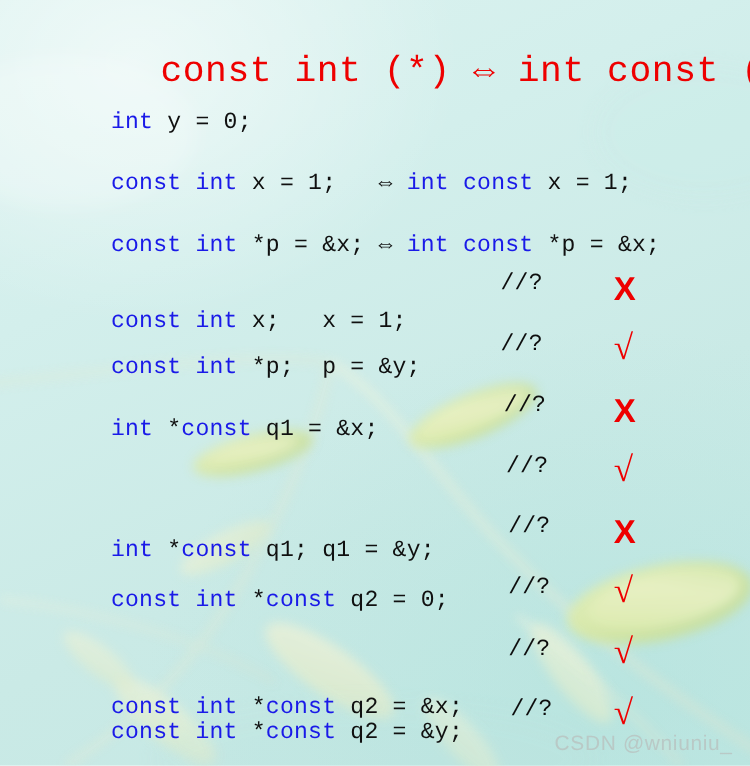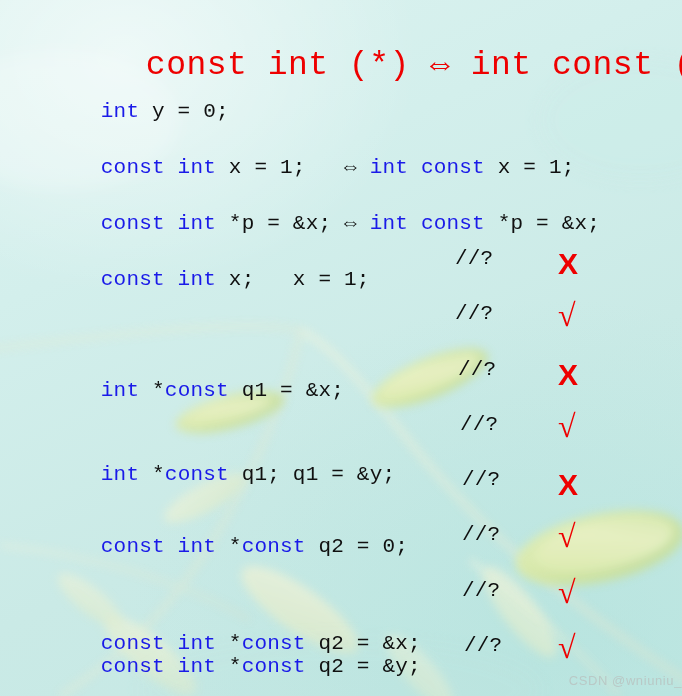--- a/index.html
+++ b/index.html
@@ -80,24 +80,24 @@
     font-weight: bold;
   }
   .mark-ok {
     font-size: 32px;
     font-weight: normal;
     font-family: "Liberation Serif", serif;
   }
 
   .watermark {
     position: absolute;
-    right: 0;
+    right: 16px;
     bottom: 8px;
     font-family: "Liberation Sans", sans-serif;
-    font-size: 13px;
+    font-size: 19px;
     color: #b9c9c6;
     letter-spacing: 0.6px;
     z-index: 3;
     white-space: pre;
     margin-top: 14px;
   }
 </style>
 </head>
 <body>
 
@@ -184,39 +184,42 @@
     </div>
 
     <div class="line code-line" style="top:136px">
       <span class="kw">const int</span><span class="plain"> x = 1;   </span><span class="arrow">⇔</span><span class="plain"> </span><span class="kw">int const</span><span class="plain"> x = 1;</span>
     </div>
 
     <div class="line code-line" style="top:192px">
       <span class="kw">const int</span><span class="plain"> *p = &amp;x; </span><span class="arrow">⇔</span><span class="plain"> </span><span class="kw">int const</span><span class="plain"> *p = &amp;x;</span>
     </div>
 
-    <div class="line code-line" style="top:248px">
+    <div class="line code-line" style="top:261px">
       <span class="kw">const int</span><span class="plain"> x;   x = 1;</span>
     </div>
     <div class="line code-line cmt" style="top:248px; left:455px">//?</div>
     <div class="mark mark-x" style="top:249px; left:558px">X</div>
 
+    <div class="line code-line" style="top:303px">
+      <span class="kw">const int</span><span class="plain"> *p;  p = &amp;y;</span>
+    </div>
     <div class="line code-line cmt" style="top:303px; left:455px">//?</div>
     <div class="mark mark-ok" style="top:299px; left:558px">√</div>
 
     <div class="line code-line" style="top:359px">
       <span class="kw">int</span><span class="plain"> *</span><span class="kw">const</span><span class="plain"> q1 = &amp;x;</span>
     </div>
     <div class="line code-line cmt" style="top:359px; left:458px">//?</div>
     <div class="mark mark-x" style="top:360px; left:558px">X</div>
 
     <div class="line code-line cmt" style="top:414px; left:460px">//?</div>
     <div class="mark mark-ok" style="top:410px; left:558px">√</div>
 
-    <div class="line code-line" style="top:443px">
+    <div class="line code-line" style="top:469px">
       <span class="kw">int</span><span class="plain"> *</span><span class="kw">const</span><span class="plain"> q1; q1 = &amp;y;</span>
     </div>
     <div class="line code-line cmt" style="top:469px; left:462px">//?</div>
     <div class="mark mark-x" style="top:470px; left:558px">X</div>
 
     <div class="line code-line" style="top:515px">
       <span class="kw">const int</span><span class="plain"> *</span><span class="kw">const</span><span class="plain"> q2 = 0;</span>
     </div>
     <div class="line code-line cmt" style="top:524px; left:462px">//?</div>
     <div class="mark mark-ok" style="top:520px; left:558px">√</div>

